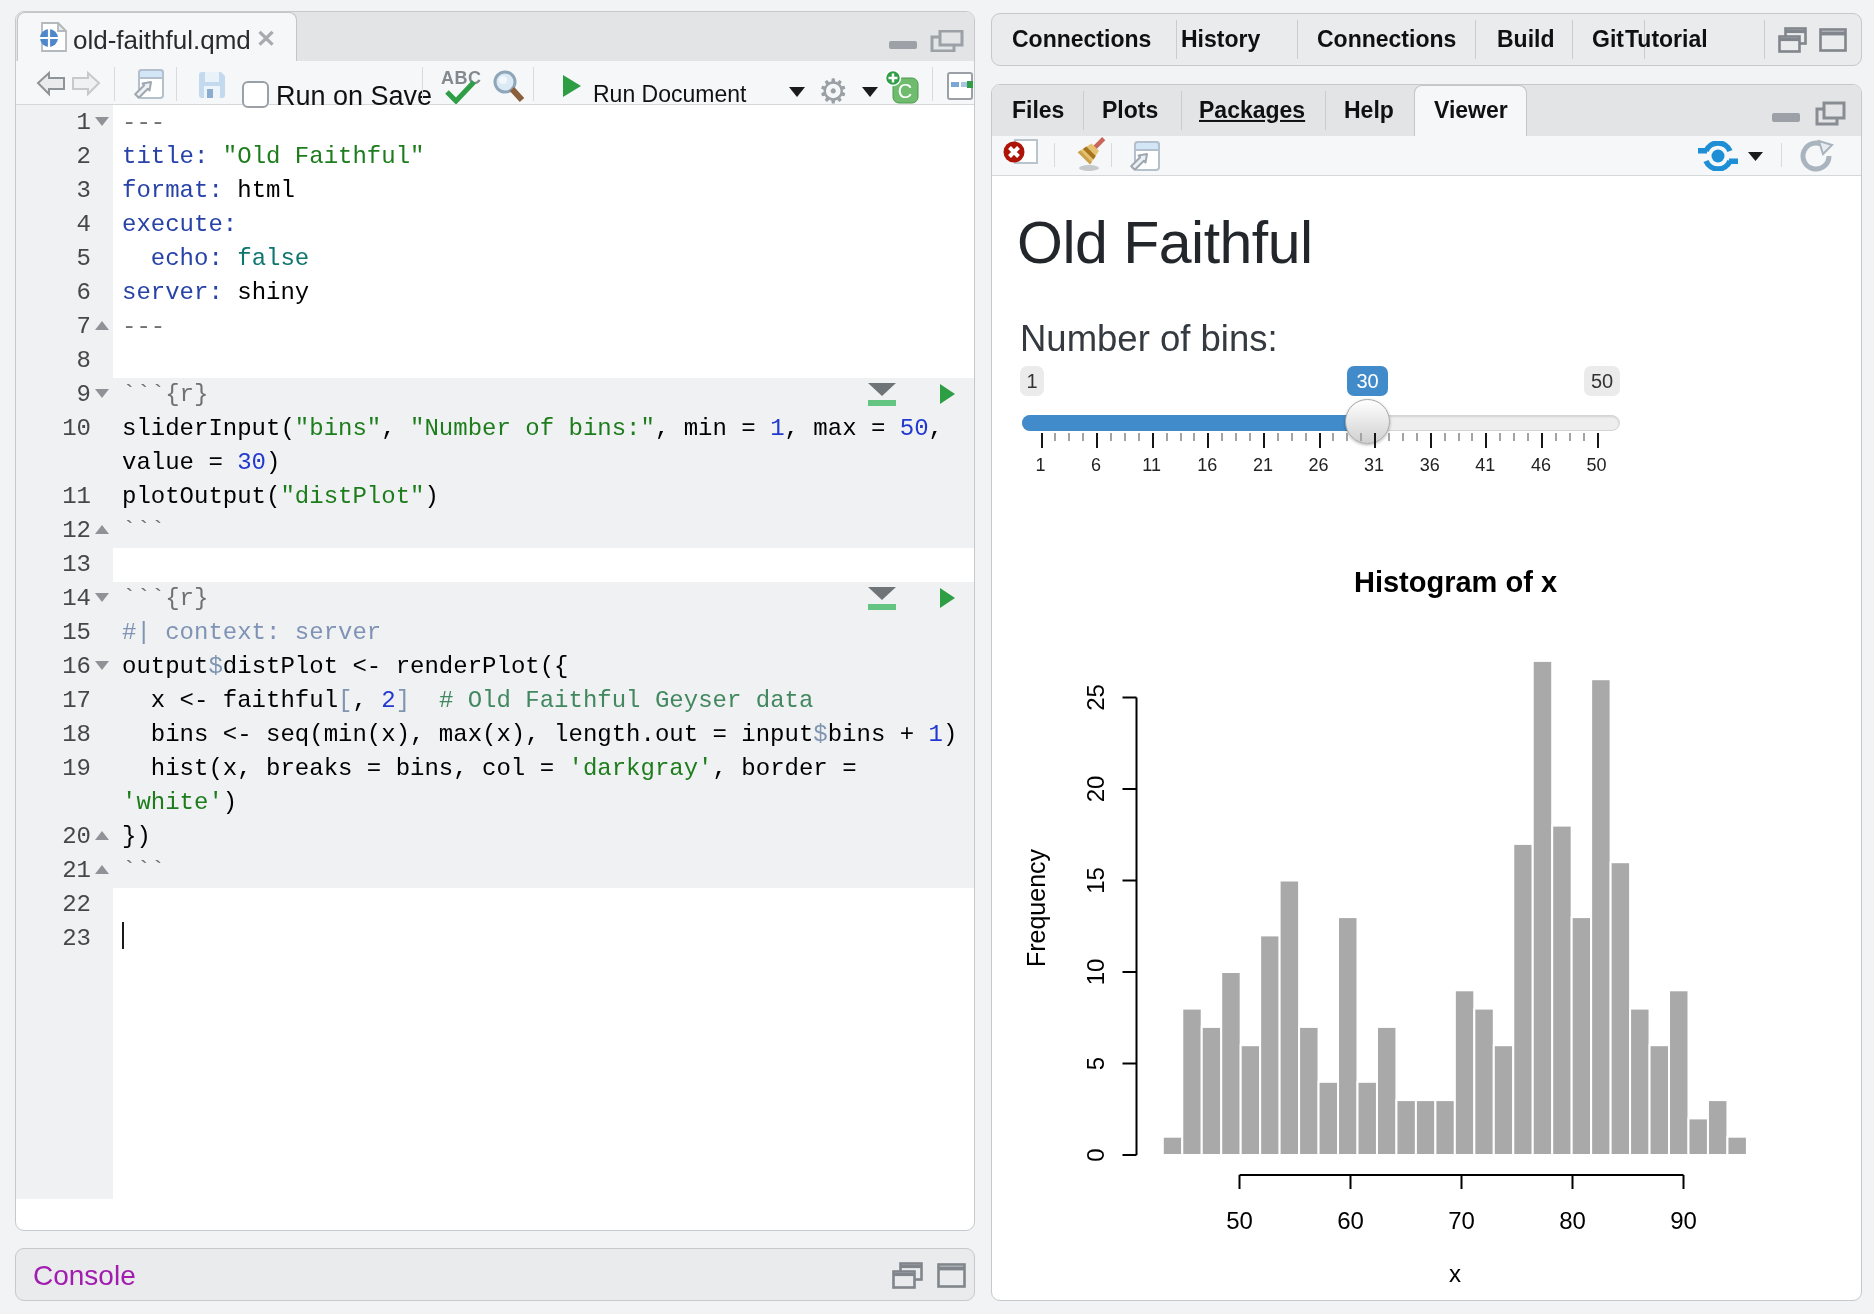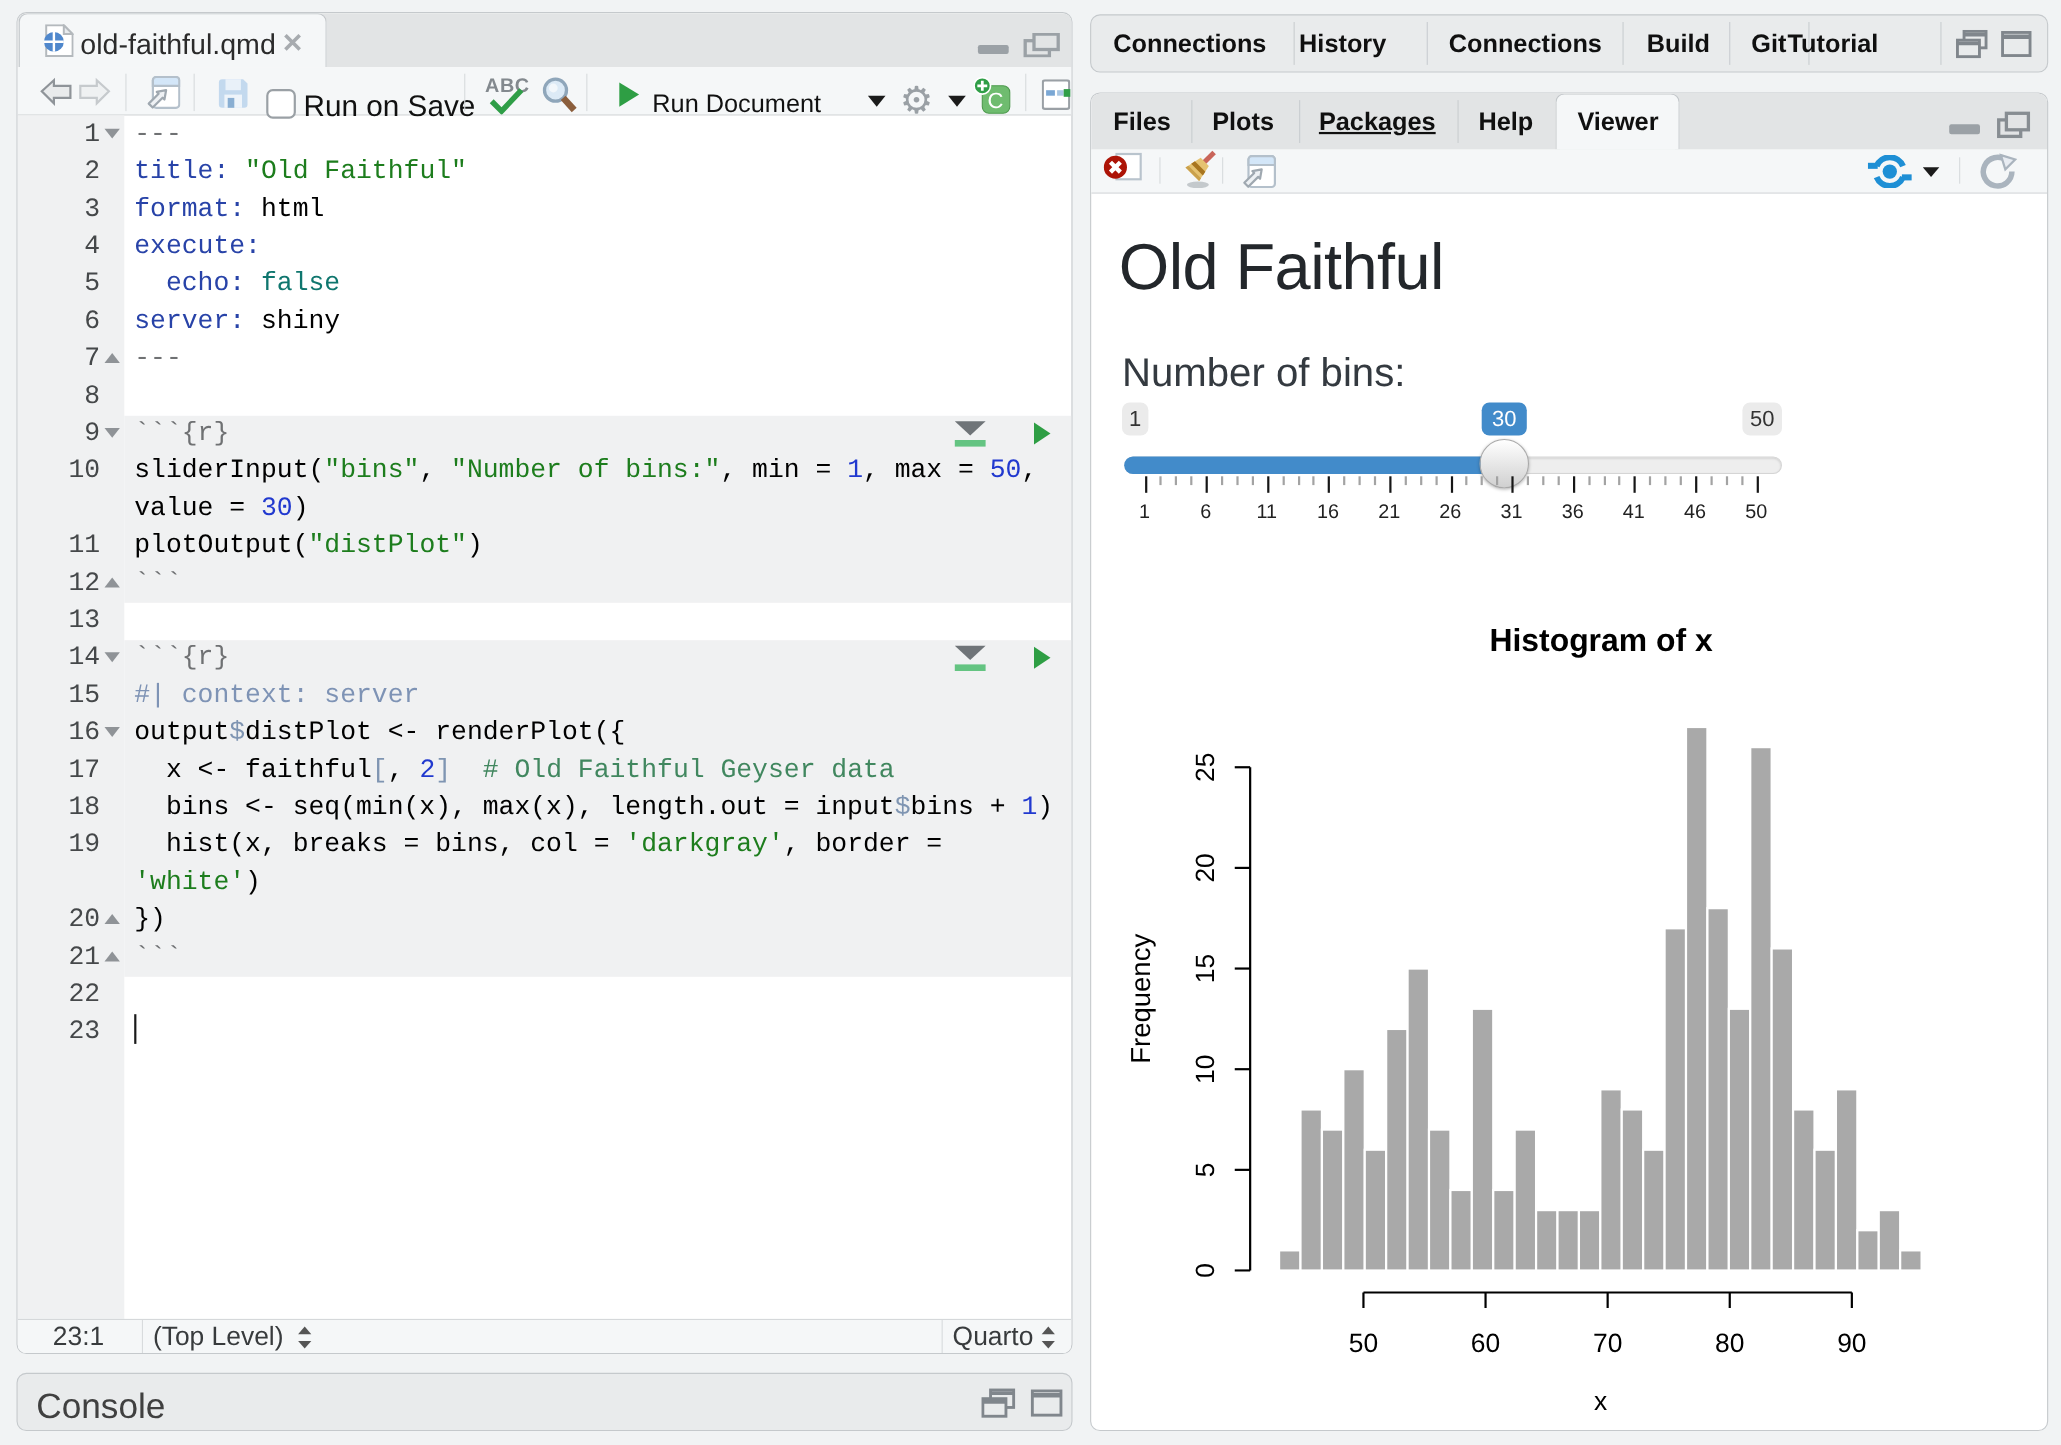--- a/index.html
+++ b/index.html
@@ -188,39 +188,24 @@
       <rect x="2" y="19" width="28" height="6" fill="#64c482"></rect>
     <path d="M74 3 L89 13 L74 23 Z" fill="#2e9e44"></path>
   </svg>
   <svg class="abs" style="left:850px; top:573px;" width="92" height="26" viewBox="0 0 92 26">
     <path d="M2 2 h28 l-14 13 z" fill="#6f7478"></path>
       <rect x="2" y="19" width="28" height="6" fill="#64c482"></rect>
     <path d="M74 3 L89 13 L74 23 Z" fill="#2e9e44"></path>
   </svg>
 
   <div class="abs" style="left:106px; top:910px; width:2px; height:27px; background:#1a1a1a;"></div>
-  <div id="statusbar" class="abs">
-    <div class="abs" style="left:32px; top:2px;">23:1</div>
-    <div class="vsep" style="left:113px; top:1188px; bottom:auto; height:30px; background:#d8dbdd; position:absolute; top:0;"></div>
-    <div class="abs" style="left:123px; top:2px;">(Top Level)</div>
-    <svg class="abs" style="left:253px; top:5px;" width="16" height="22" viewBox="0 0 16 22">
-      <path d="M2 8 L8 1 L14 8 Z" fill="#555"></path>
-        <path d="M2 14 L8 21 L14 14 Z" fill="#555"></path>
-    </svg>
-    <div class="vsep" style="left:840px; position:absolute; top:0; height:30px; background:#d8dbdd;"></div>
-    <div class="abs" style="left:850px; top:2px;">Quarto</div>
-    <svg class="abs" style="left:929px; top:5px;" width="16" height="22" viewBox="0 0 16 22">
-      <path d="M2 8 L8 1 L14 8 Z" fill="#555"></path>
-        <path d="M2 14 L8 21 L14 14 Z" fill="#555"></path>
-    </svg>
-  </div>
 </div>
 
 <div id="console" class="abs">
-  <div class="abs" style="left:17px; top:11px; font-size:32px; color:#404040;">Console</div>
+  <div class="abs" style="left:17px; top:11px; font-size:28px; color:#a21caf;">Console</div>
   <svg class="abs" style="left:876px; top:13px;" width="76" height="28" viewBox="0 0 76 28">
     <rect x="8.5" y="1.5" width="21" height="16" fill="#e9ebec" stroke="#80868c" stroke-width="2.6"></rect>
     <path d="M8 4.4 h22" stroke="#80868c" stroke-width="3.4"></path>
     <rect x="1.5" y="9.5" width="21" height="16" fill="#e9ebec" stroke="#80868c" stroke-width="2.6"></rect>
     <path d="M1 12.4 h22" stroke="#80868c" stroke-width="3.4"></path>
     <rect x="46.5" y="2.5" width="26" height="22" fill="none" stroke="#80868c" stroke-width="2.6"></rect>
     <path d="M46 6.4 h27" stroke="#80868c" stroke-width="4"></path>
   </svg>
 </div>
 

